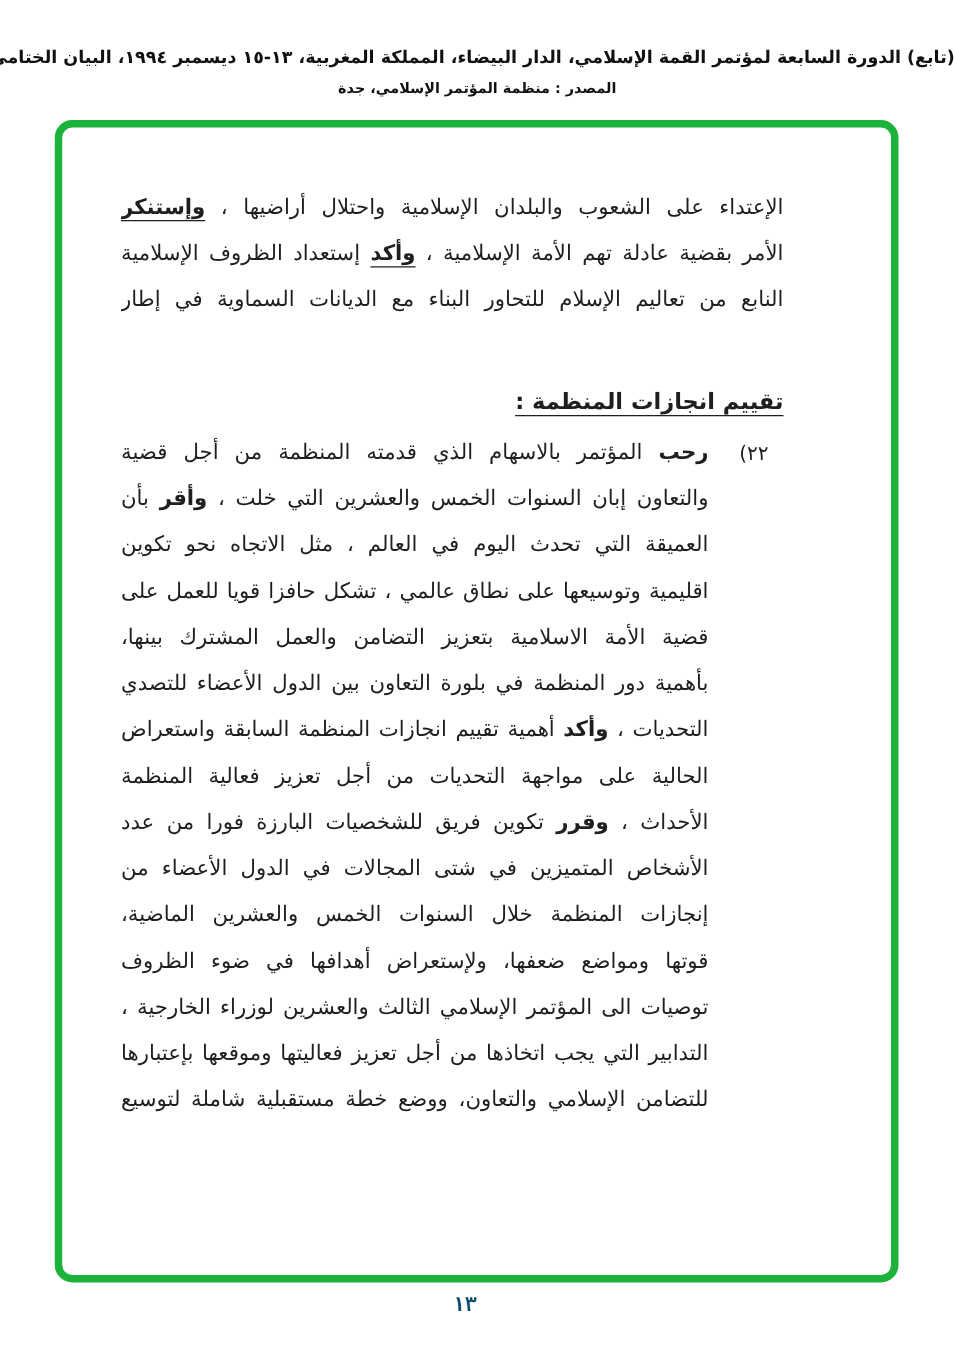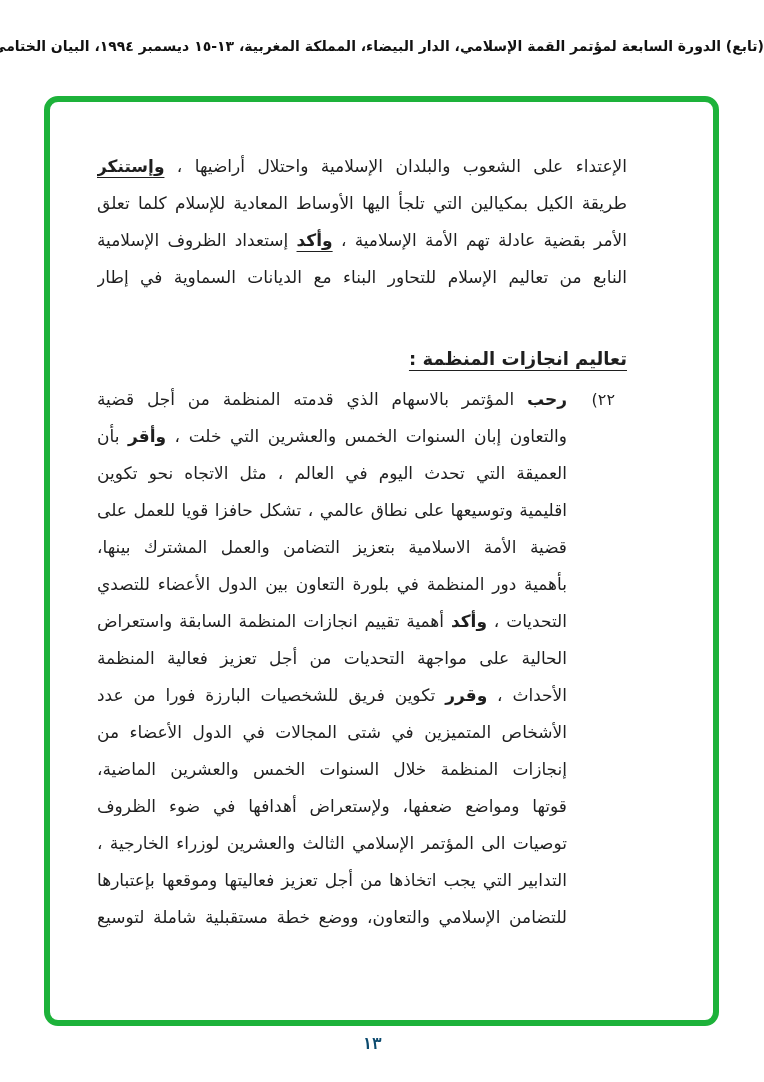--- a/index.html
+++ b/index.html
@@ -52,31 +52,31 @@
   .ftr{
     position:absolute;top:1034px;left:0;width:744px;text-align:center;
   }
   .page-num{font-size:16px;font-weight:bold;color:#0c4a6e;font-family:Liberation Mono, monospace;}
 </style>
 </head>
 <body>
 
 <div class="hdr">
   <div class="hdr-title">(تابع) الدورة السابعة لمؤتمر القمة الإسلامي، الدار البيضاء، المملكة المغربية، ١٣-١٥ ديسمبر ١٩٩٤، البيان الختامي</div>
+  <div class="hdr-source">المصدر :  منظمة المؤتمر الإسلامي، جدة</div>
 </div>
 
 <div class="frame" style="border-color: rgb(29, 178, 58);">
   <div class="frame-inner">
     <div class="para">
         <div class="line"><span>الإعتداء على الشعوب والبلدان الإسلامية واحتلال أراضيها ، </span><span class="seg-b seg-u">وإستنكر</span></div>
-        <div class="line"><span>طريقة الكيل بمكيالين التي تلجأ اليها الأوساط المعادية للإسلام كلما تعلق</span></div>
         <div class="line"><span>الأمر بقضية عادلة تهم الأمة الإسلامية ، </span><span class="seg-b seg-u">وأكد</span><span> إستعداد الظروف الإسلامية</span></div>
         <div class="line"><span>النابع من تعاليم الإسلام للتحاور البناء مع الديانات السماوية في إطار</span></div>
       </div>
-    <div class="sec-heading">تعاليم انجازات المنظمة :</div>
+    <div class="sec-heading">تقييم انجازات المنظمة :</div>
     <div class="item">
       <span class="num">٢٢)</span>
       <div class="itext">
           <div class="line"><span class="seg-b">رحب</span><span> المؤتمر بالاسهام الذي قدمته المنظمة من أجل قضية التضامن الاسلامي</span></div>
           <div class="line"><span>والتعاون إبان السنوات الخمس والعشرين التي خلت ، </span><span class="seg-b">وأقر</span><span> بأن التغيرات</span></div>
           <div class="line"><span>العميقة التي تحدث اليوم في العالم ، مثل الاتجاه نحو تكوين تجمعات إقتصادية</span></div>
           <div class="line"><span>اقليمية وتوسيعها على نطاق عالمي ، تشكل حافزا قويا للعمل على ضمان</span></div>
           <div class="line"><span>قضية الأمة الاسلامية بتعزيز التضامن والعمل المشترك بينها، </span></div>
           <div class="line"><span>بأهمية دور المنظمة في بلورة التعاون بين الدول الأعضاء للتصدي لهذه</span></div>
           <div class="line"><span>التحديات ، </span><span class="seg-b">وأكد</span><span> أهمية تقييم انجازات المنظمة السابقة واستعراض قدراتها</span></div>

